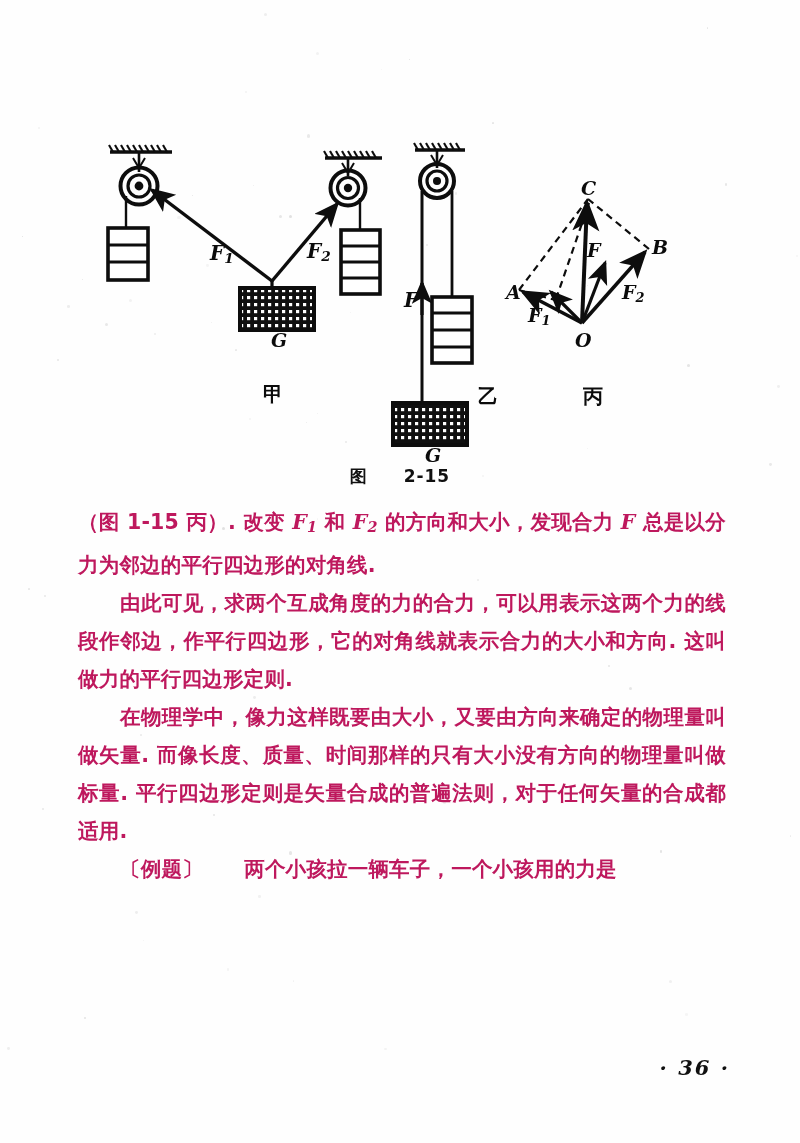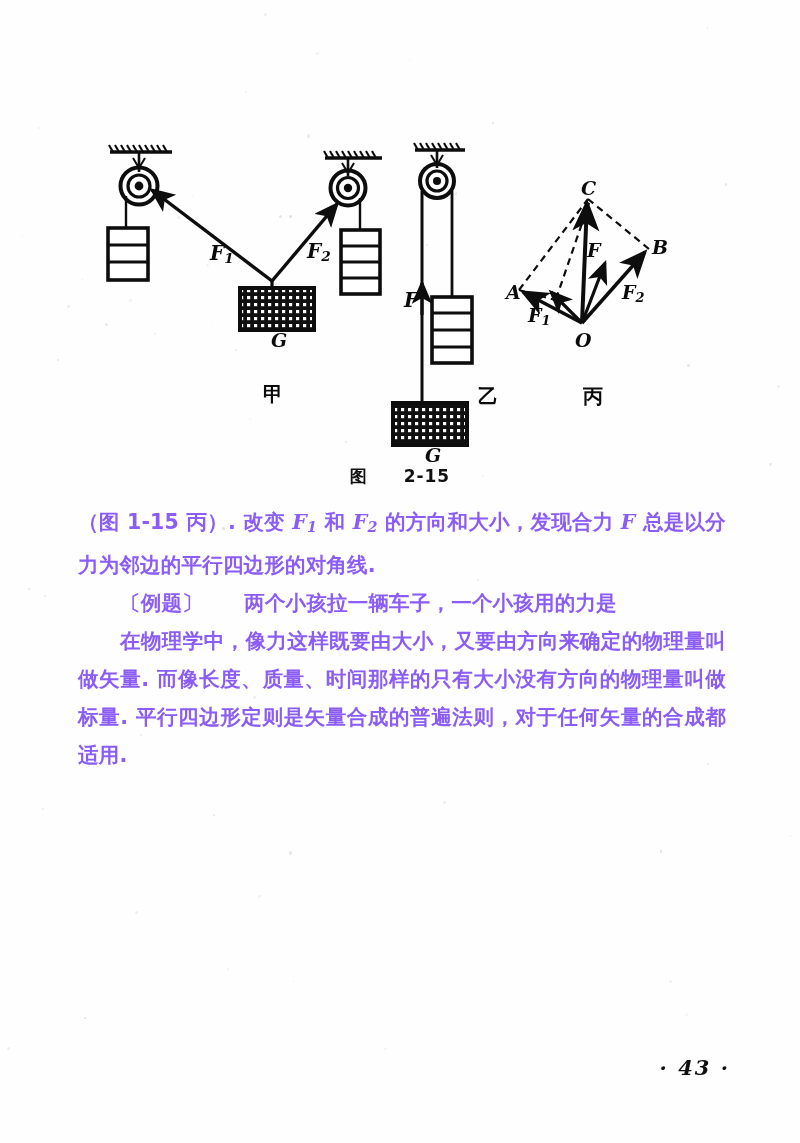--- a/index.html
+++ b/index.html
@@ -75,21 +75,21 @@
 
   
   #body-text {
     position: absolute;
     left: 78px;
     top: 503px;
     width: 648px;
     font-family: "DejaVu Sans", "Liberation Sans", sans-serif;
     font-size: 20.5px;
     line-height: 38px;
-    color: #8b5cf6;
+    color: #be185d;
     text-align: justify;
     letter-spacing: .2px;
   }
   #body-text p {
     margin: 0 0 0 0;
     font-weight: bold;
   }
   #body-text p.indent { text-indent: 2.05em; }
   .em { font-weight: 900; }
   .ital {
@@ -367,19 +367,20 @@
 
     <div id="fig-caption">
       <span>图</span>
       <span class="gap"></span>
       <span>2-15</span>
     </div>
   </div>
 
   <div id="body-text">
       <p><span>（图 1-15 丙）. 改变 </span><span class="ital">F<span class="sub">1</span></span><span> 和 </span><span class="ital">F<span class="sub">2</span></span><span> 的方向和大小，发现合力 </span><span class="ital">F</span><span> 总是以分力为邻边的平行四边形的对角线.</span></p>
+      <p class="indent"><span>由此可见，求两个互成角度的力的合力，可以用表示这两个力的线段作邻边，作平行四边形，它的对角线就表示合力的大小和方向. 这叫做</span><span class="em">力的平行四边形定则</span><span>.</span></p>
+      <p class="indent"><span>在物理学中，像力这样既要由大小，又要由方向来确定的物理量叫做</span><span class="em">矢量</span><span>. 而像长度、质量、时间那样的只有大小没有方向的物理量叫做</span><span class="em">标量</span><span>. 平行四边形定则是矢量合成的普遍法则，对于任何矢量的合成都适用.</span></p>
       <p class="indent"><span>〔例题〕　　两个小孩拉一辆车子，一个小孩用的力是</span></p>
-      <p class="indent"><span>在物理学中，像力这样既要由大小，又要由方向来确定的物理量叫做</span><span class="em">矢量</span><span>. 而像长度、质量、时间那样的只有大小没有方向的物理量叫做</span><span class="em">标量</span><span>. 平行四边形定则是矢量合成的普遍法则，对于任何矢量的合成都适用.</span></p>
     </div>
 
-  <div id="page-number">· 43 ·</div>
+  <div id="page-number">· 36 ·</div>
 
 </div>
 
 </body></html>

